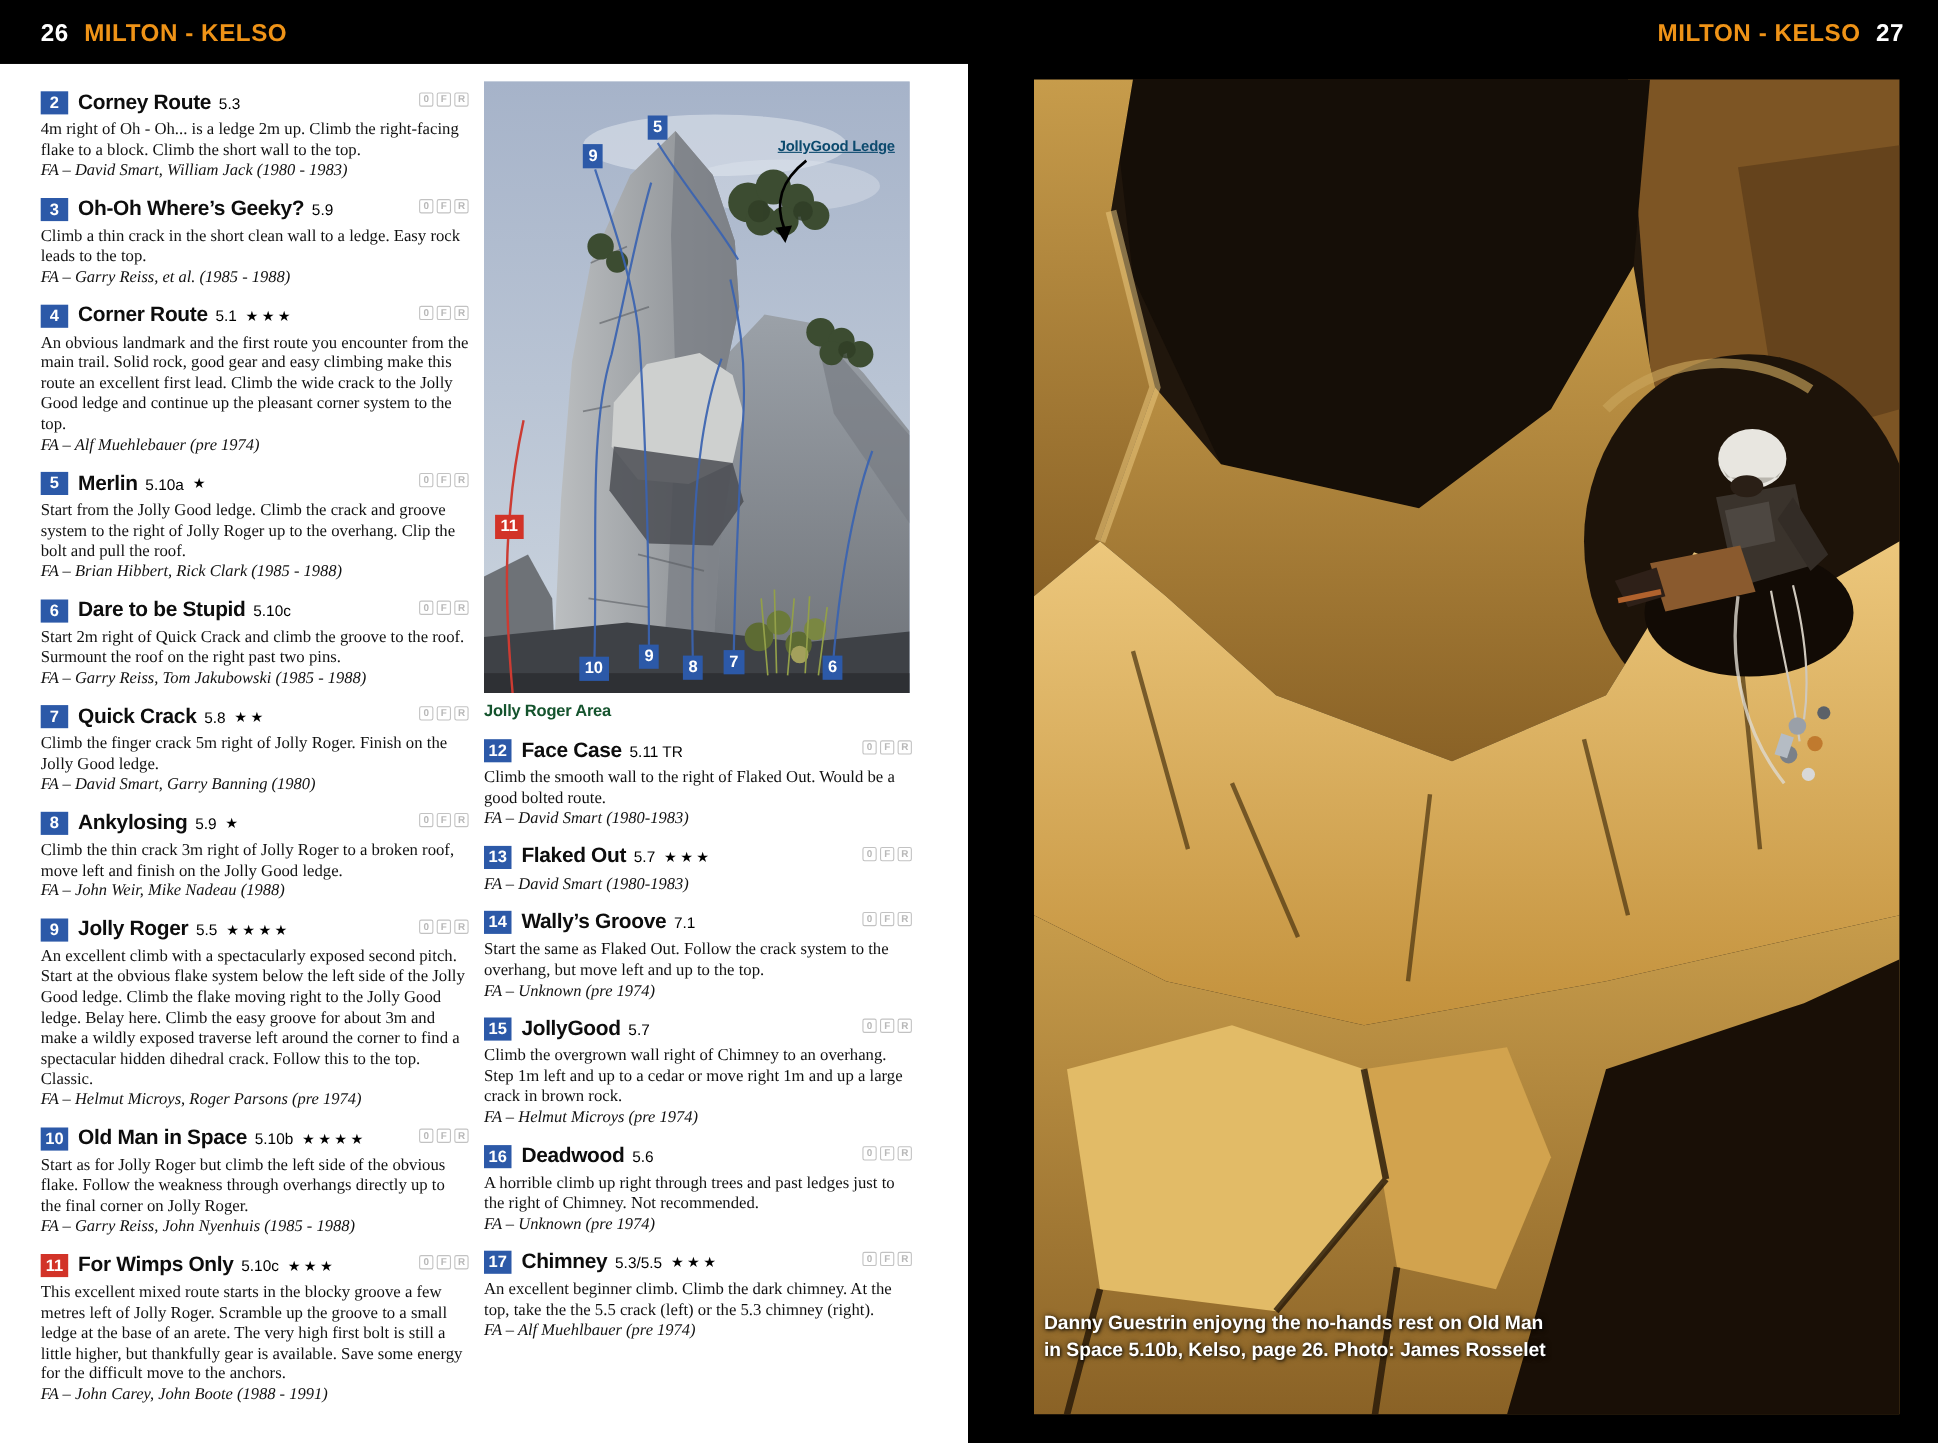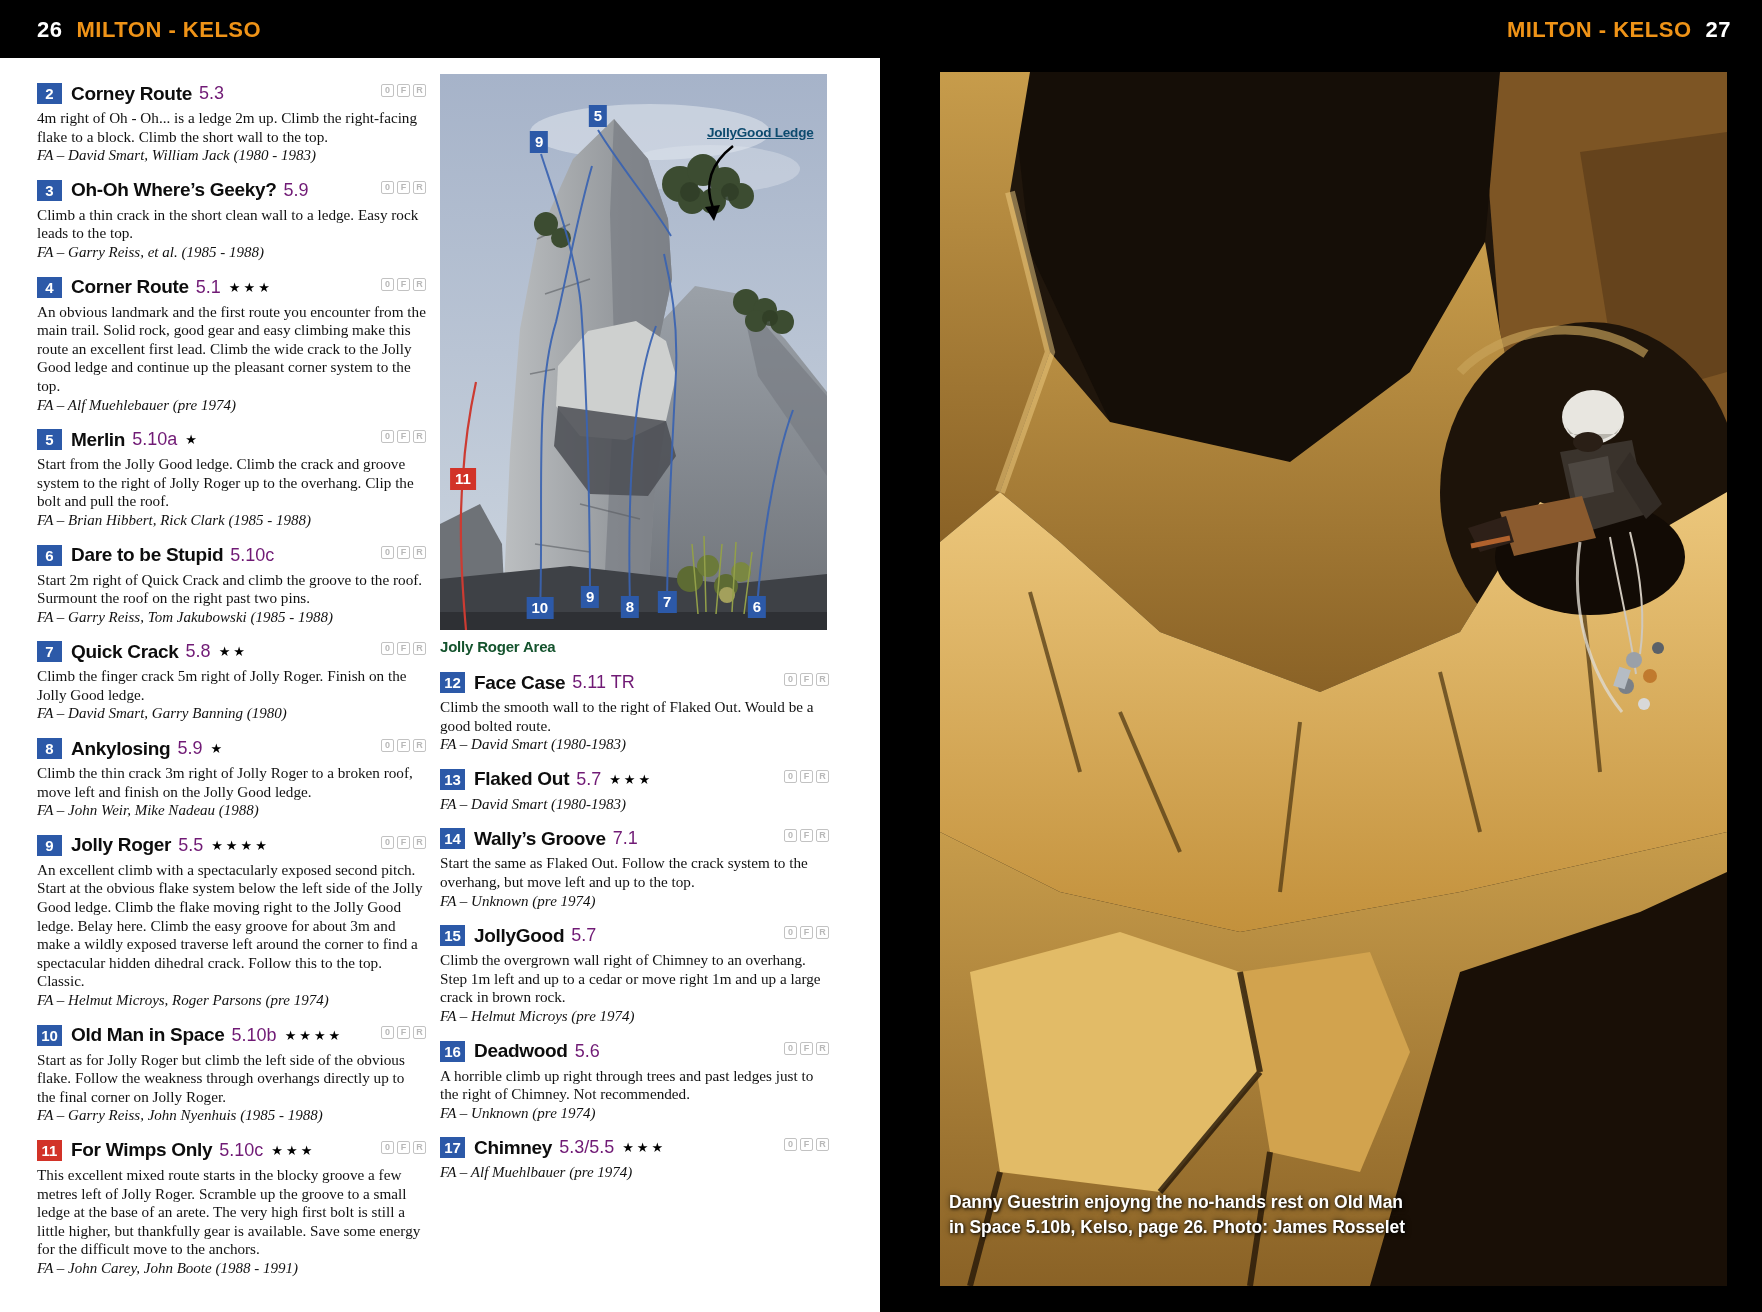--- a/index.html
+++ b/index.html
@@ -21,21 +21,21 @@
   .col { position:absolute; width:389px; }
   .col-1 { left:37px; top:10px; }
   .col-2 { left:440px; top:16px; }
 
   .route { margin-bottom:12px; }
   .route-head { display:flex; align-items:center; height:23px; margin:14px 0 4px 0; }
   .badge { background:#2c59a8; color:#fff; font:700 15px/21px "Liberation Sans",sans-serif;
            min-width:25px; height:21px; padding:0 4px; text-align:center; flex:0 0 auto; }
   .badge.red { background:#d23328; }
   .route-name { font-size:19px; font-weight:700; color:#0d0d0d; margin:0 7px 0 9px; letter-spacing:-.3px; white-space:nowrap; }
-  .route-grade { font-size:18px; color:#701a75; white-space:nowrap; }
+  .route-grade { font-size:14px; color:#000000; white-space:nowrap; }
   .route-stars { font-size:13px; margin-left:8px; letter-spacing:3px; color:#000; white-space:nowrap; }
   .attr-boxes { margin-left:auto; display:flex; gap:3px; align-self:flex-start; margin-top:2px; }
   .attr-boxes i { display:block; width:13px; height:13px; border:1.5px solid #c2c2c2; border-radius:2px;
                   color:#b8b8b8; font:700 9px/11px "Liberation Sans",sans-serif; text-align:center; font-style:normal; }
   .route-desc { font:15.2px/18.6px "Liberation Serif", serif; color:#111; }
   .route-fa   { font:italic 15px/18.6px "Liberation Serif", serif; color:#111; }
 
   
   .topo-wrap { position:relative; width:387px; height:556px; overflow:hidden; background:#aab6ca; }
   .topo-wrap svg { position:absolute; left:0; top:0; width:100%; height:100%; }
@@ -401,20 +401,21 @@
       <span class="badge">17</span>
       <span class="route-name">Chimney</span>
       <span class="route-grade">5.3/5.5</span>
       <span class="route-stars">★★★</span>
       <span class="attr-boxes">
               <i>0</i>
               <i>F</i>
               <i>R</i>
             </span>
     </div>
+    <p class="route-desc">An excellent beginner climb. Climb the dark chimney. At the top, take the the 5.5 crack (left) or the 5.3 chimney (right).</p>
     <p class="route-fa">FA – Alf Muehlbauer (pre 1974)</p>
   </div>
 </div>
   </div>
 </div>
 
 <div class="page-right">
   <div class="photo-right">
     <svg viewBox="0 0 787 1214" preserveAspectRatio="none">
       <defs>

